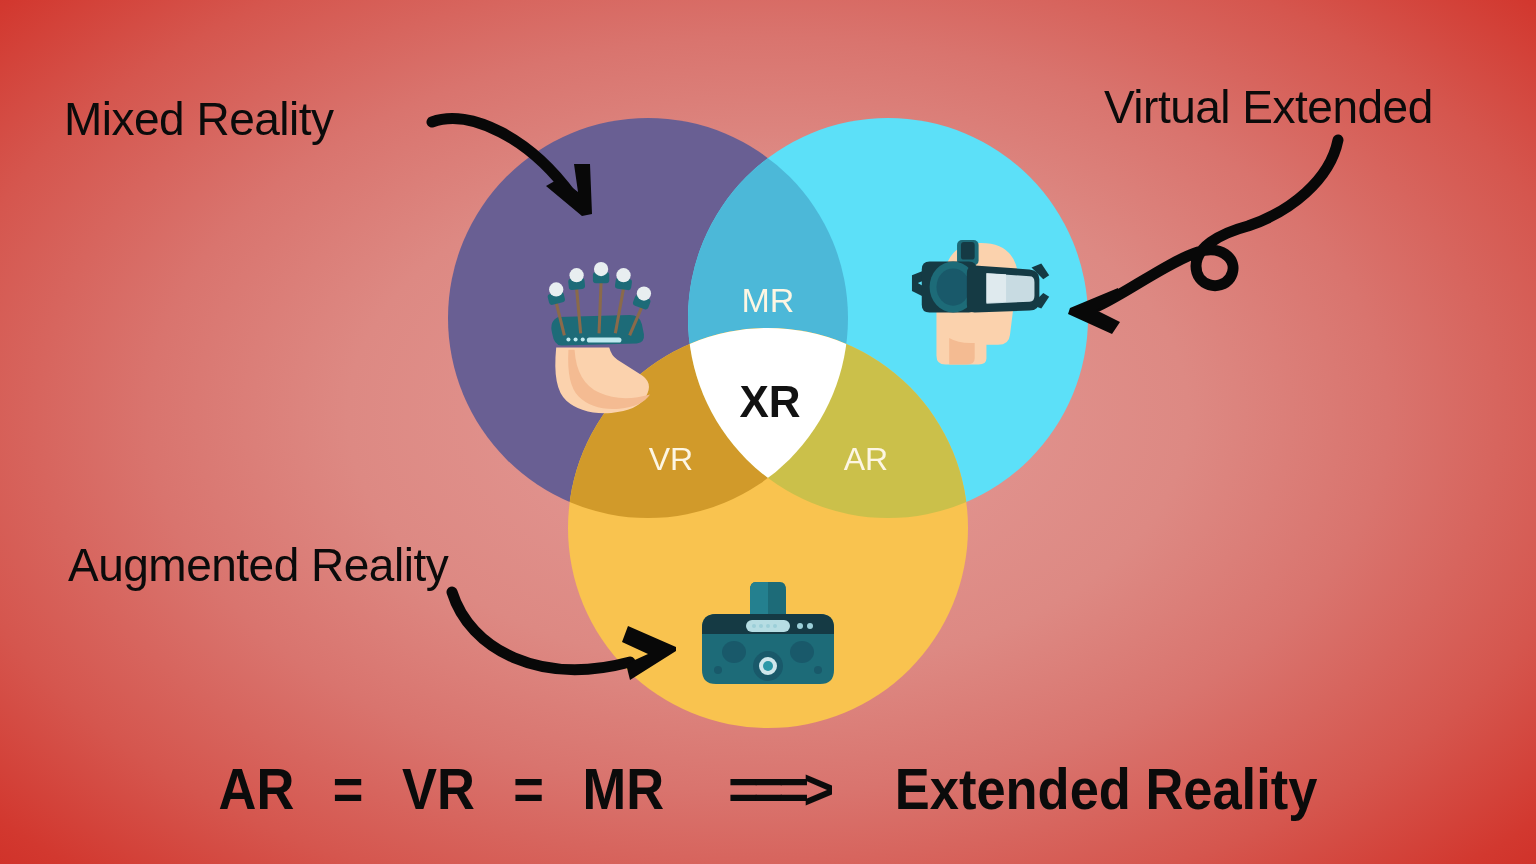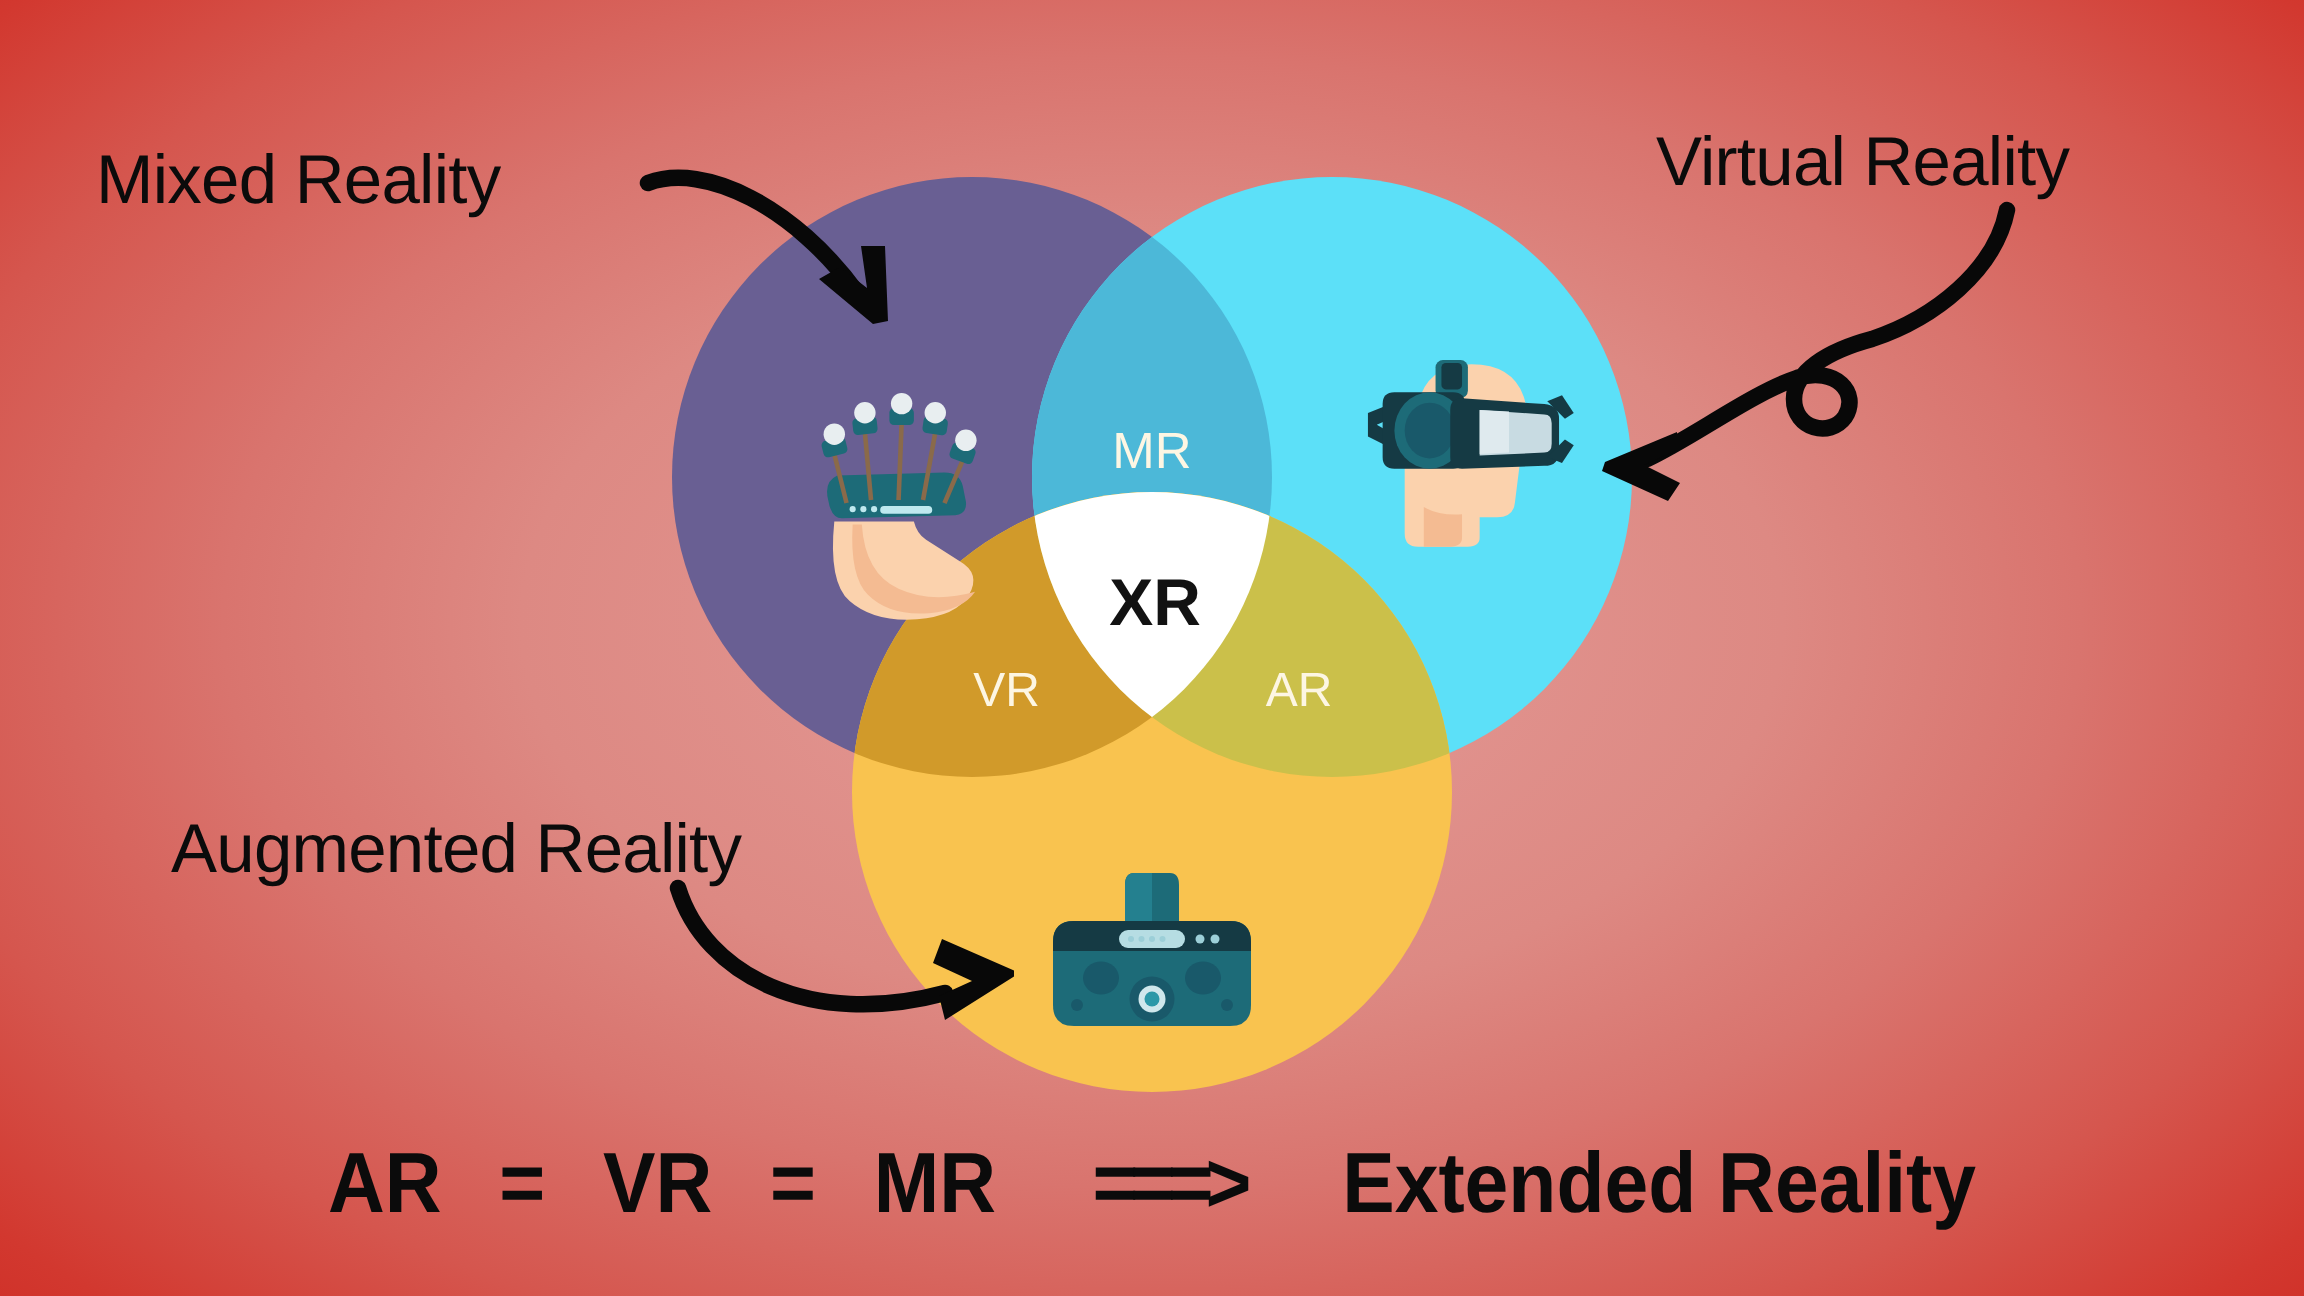--- a/index.html
+++ b/index.html
@@ -47,21 +47,21 @@
   .callout {
     position:absolute;
     font-family:"Liberation Sans", sans-serif;
     font-weight:normal;
     color:#0b0b0b;
     white-space:nowrap;
     letter-spacing:-0.5px;
   }
   #label-mr   { left:64px;  top:92px;  font-size:46px; }
   #label-vr   { left:1104px; top:80px; font-size:46px; }
-  #label-ar   { left:68px;  top:538px; font-size:46px;margin-left:46px; }
+  #label-ar   { left:68px;  top:538px; font-size:46px; }
 
   
   #formula {
     position:absolute;
     left:0; right:0; top:756px;
     text-align:center;
     font-family:"Liberation Sans Narrow","Liberation Sans", sans-serif;
     font-weight:bold;
     font-size:57px;
     color:#0b0b0b;
@@ -203,21 +203,21 @@
 
     <text class="venn-label" x="350" y="185" font-size="34" text-anchor="middle" dominant-baseline="middle">MR</text>
     <text class="venn-label" x="253" y="344" font-size="32" text-anchor="middle" dominant-baseline="middle">VR</text>
     <text class="venn-label" x="448" y="344" font-size="32" text-anchor="middle" dominant-baseline="middle">AR</text>
     <text class="venn-label-xr" x="352" y="287" font-size="44" text-anchor="middle" dominant-baseline="middle">XR</text>
   </svg>
 </div>
 
 <div class="callout" id="label-mr">Mixed Reality</div>
 
-<div class="callout" id="label-vr">Virtual Reality</div>
+<div class="callout" id="label-vr">Virtual Extended</div>
 
 <div class="callout" id="label-ar">Augmented Reality</div>
 
 <svg id="arrows" width="1536" height="864" viewBox="0 0 1536 864" xmlns="http://www.w3.org/2000/svg">
 
   <g fill="none" stroke="#080808" stroke-width="11" stroke-linecap="round">
     <path d="M432 122 C 470 108, 530 138, 572 196"></path>
   </g>
   <path d="M582 216 L 546 186 L 560 178 L 578 192 L 574 164 L 590 164 L 592 214 Z" fill="#080808"></path>
 

